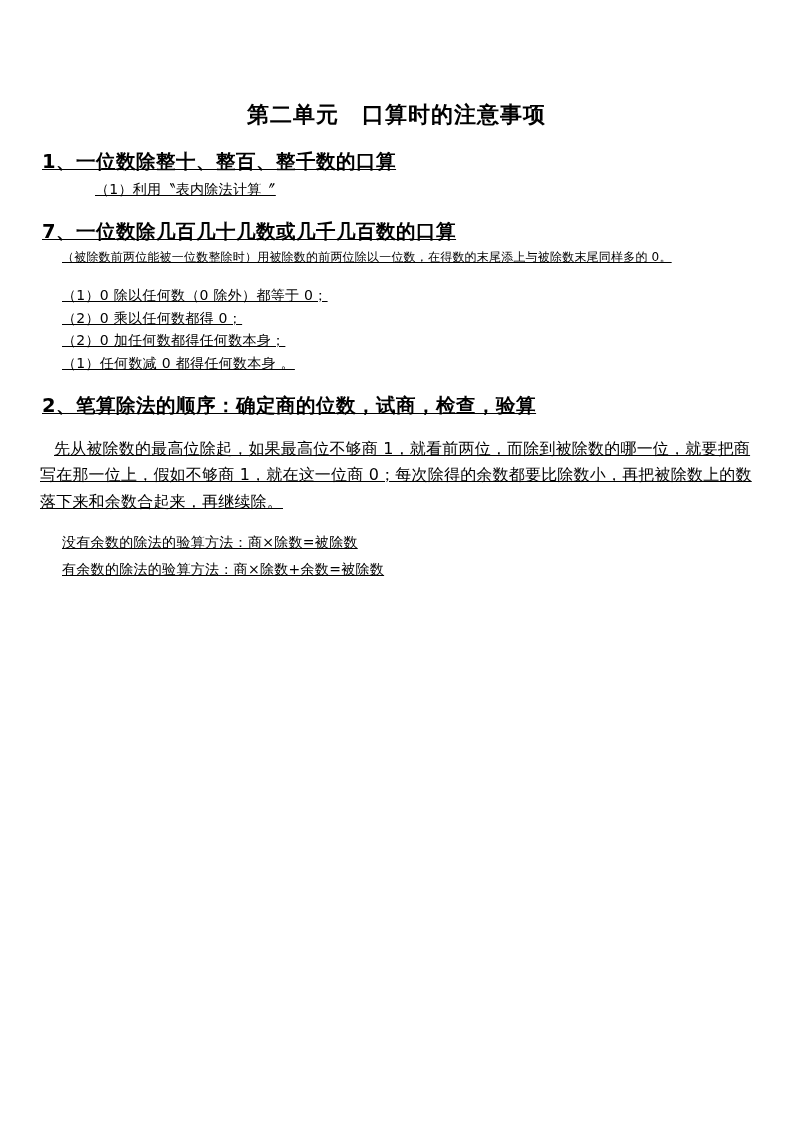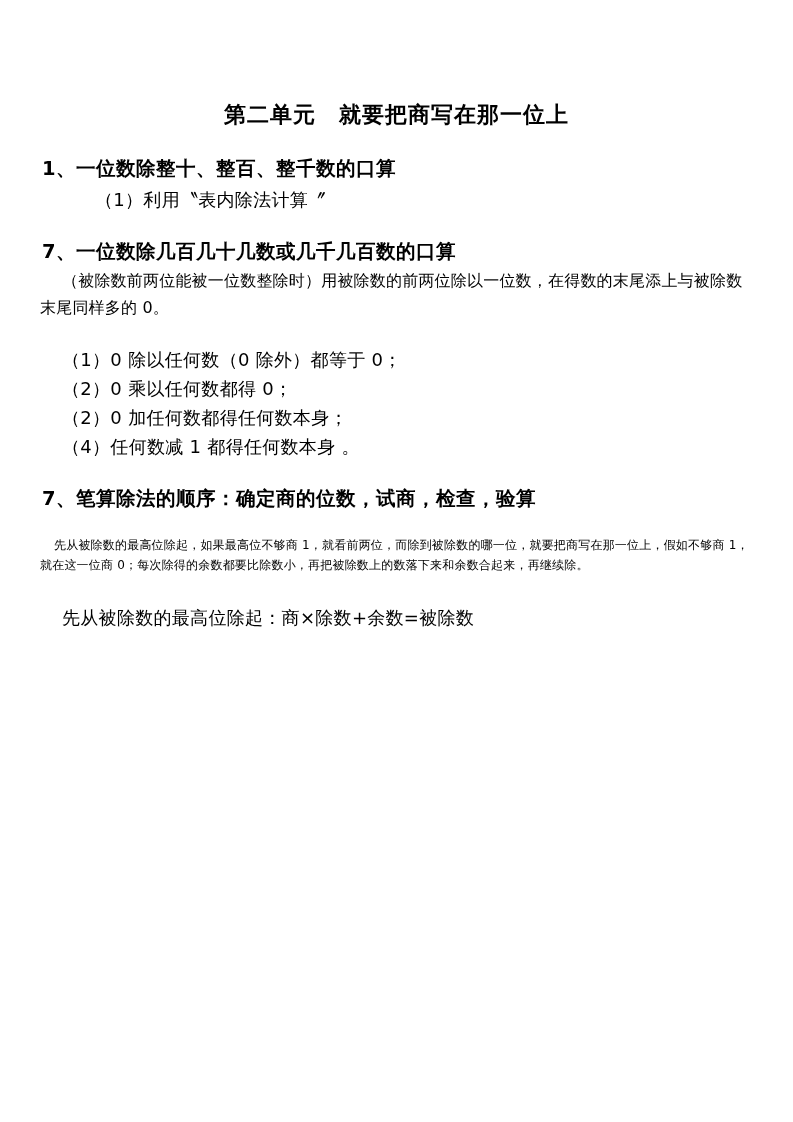--- a/index.html
+++ b/index.html
@@ -25,87 +25,89 @@
   .doc-title {
     text-align: center;
     font-size: 22px;
     font-weight: bold;
     letter-spacing: 1px;
     margin-top: 100px;
     margin-bottom: 0;
     line-height: 1.4;
   }
   .section {
-    margin-top: 23px;
+    margin-top: 16px;
+    text-decoration: underline;
   }
   .heading {
     font-size: 19.5px;
     font-weight: bold;
     line-height: 1.5;
     letter-spacing: 0.5px;
     margin: 0 0 2px 2px;
   }
   .sub {
-    font-size: 18px;
+    font-size: 14px;
     line-height: 1.62;
     letter-spacing: 0.3px;
     margin: 0;
   }
   .indent-1 {
     margin-left: 55px;
   }
   .indent-2 {
     margin-left: 22px;
   }
   .para {
-    font-size: 16px;
+    font-size: 12px;
     line-height: 1.66;
     letter-spacing: 0.2px;
     margin: 0;
     text-indent: 22px;
   }
   .para-tight {
-    font-size: 12px;
+    font-size: 16px;
     line-height: 1.66;
     letter-spacing: 0.2px;
     margin: 0;
     text-indent: 14px;
   }
   .sp-small { height: 4px; }
 </style>
 </head>
 <body>
 
 <div class="page">
 
-  <h1 class="doc-title">第二单元　就要把商写在那一位上</h1>
+  <h1 class="doc-title">第二单元　口算时的注意事项</h1>
 
   <div class="section">
     <div class="heading">1、一位数除整十、整百、整千数的口算</div>
     <div class="sub indent-1">（1）利用〝表内除法计算〞</div>
   </div>
 
   <div class="section">
     <div class="heading">7、一位数除几百几十几数或几千几百数的口算</div>
     <div class="para">（被除数前两位能被一位数整除时）用被除数的前两位除以一位数，在得数的末尾添上与被除数末尾同样多的 0。</div>
   </div>
 
   <div class="section">
     <div class="sub indent-2">（1）0 除以任何数（0 除外）都等于 0；</div>
     <div class="sub indent-2">（2）0 乘以任何数都得 0；</div>
     <div class="sub indent-2">（2）0 加任何数都得任何数本身；</div>
-    <div class="sub indent-2">（4）任何数减 1 都得任何数本身 。</div>
+    <div class="sub indent-2">（1）任何数减 0 都得任何数本身 。</div>
   </div>
 
   <div class="section">
-    <div class="heading">7、笔算除法的顺序：确定商的位数，试商，检查，验算</div>
+    <div class="heading">2、笔算除法的顺序：确定商的位数，试商，检查，验算</div>
   </div>
 
   <div class="section">
     <div class="para-tight">先从被除数的最高位除起，如果最高位不够商 1，就看前两位，而除到被除数的哪一位，就要把商写在那一位上，假如不够商 1，就在这一位商 0；每次除得的余数都要比除数小，再把被除数上的数落下来和余数合起来，再继续除。</div>
   </div>
 
   <div class="section">
+    <div class="sub indent-2">没有余数的除法的验算方法：商×除数=被除数</div>
     <div class="sp-small"></div>
-    <div class="sub indent-2">先从被除数的最高位除起：商×除数+余数=被除数</div>
+    <div class="sub indent-2">有余数的除法的验算方法：商×除数+余数=被除数</div>
   </div>
 
 </div>
 
 </body></html>

